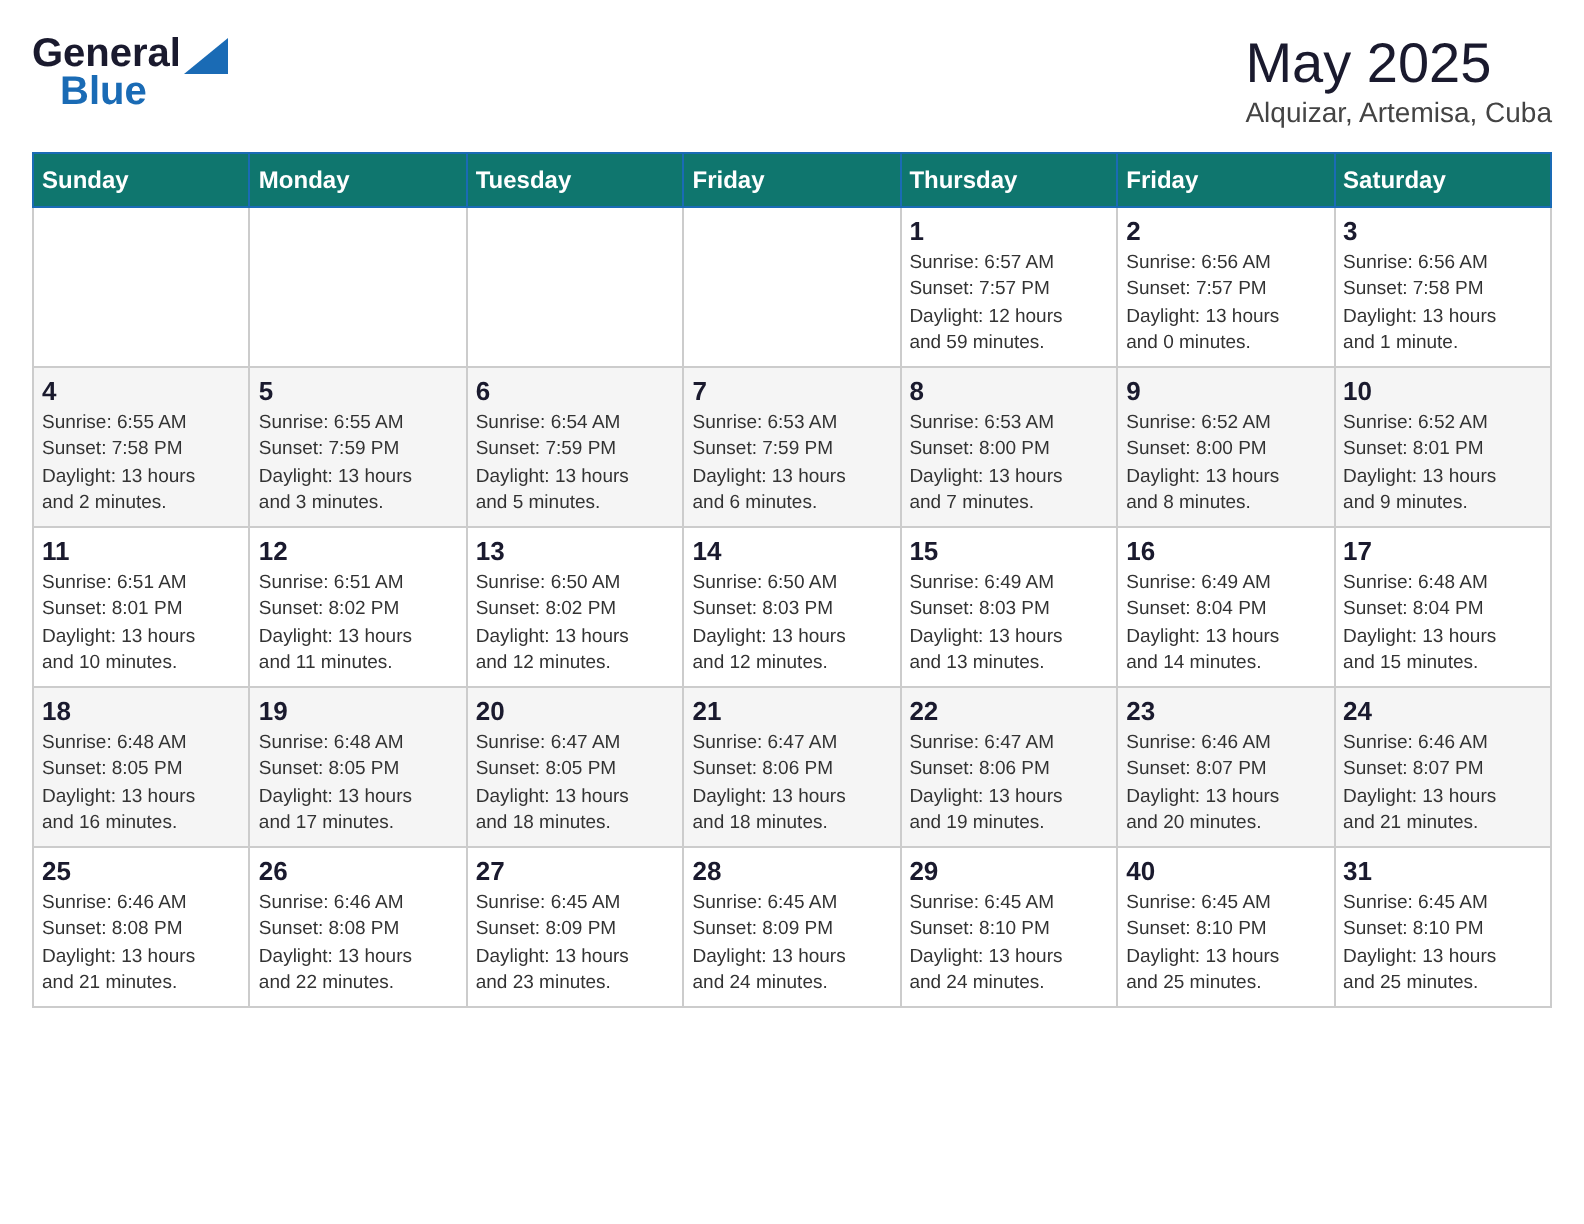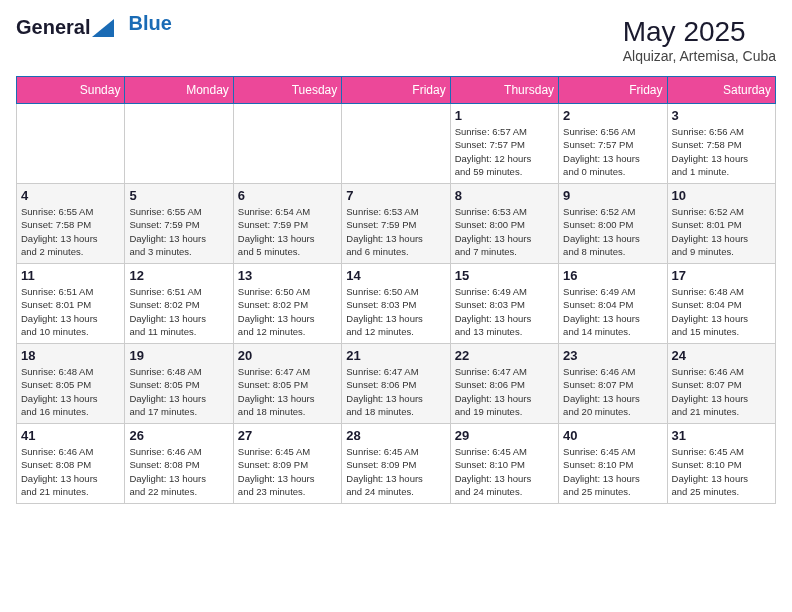--- a/index.html
+++ b/index.html
@@ -11,21 +11,21 @@
       padding: 16px;
     }
     .header {
       display: flex;
       justify-content: space-between;
       align-items: flex-start;
       margin-bottom: 12px;
     }
     .logo {
       display: flex;
-      flex-direction: row;
+      flex-direction: column;
       align-items: flex-start;
     }
     .logo-row {
       display: flex;
       align-items: center;
       gap: 2px;
     }
     .title-section {
       text-align: left;
     }
@@ -37,26 +37,26 @@
     .subtitle {
       font-size: 14px;
       color: #444;
     }
     table {
       width: 100%;
       border-collapse: collapse;
       font-size: 11px;
     }
     thead th {
-      background: #ec4899;
+      background: #0f766e;
       color: #fff;
       padding: 6px 4px;
-      text-align: right;
+      text-align: left;
       font-size: 12px;
-      font-weight: normal;
+      font-weight: bold;
       border: 1px solid #1a6bb5;
     }
     tbody td {
       border: 1px solid #ccc;
       vertical-align: top;
       padding: 4px;
       height: 80px;
       width: calc(100% / 7);
       background: #fff;
     }
@@ -213,21 +213,21 @@
           <div class="day-number">23</div>
           <div class="day-info">Sunrise: 6:46 AM<br>Sunset: 8:07 PM<br>Daylight: 13 hours<br>and 20 minutes.</div>
         </td>
         <td>
           <div class="day-number">24</div>
           <div class="day-info">Sunrise: 6:46 AM<br>Sunset: 8:07 PM<br>Daylight: 13 hours<br>and 21 minutes.</div>
         </td>
       </tr>
       <tr>
         <td>
-          <div class="day-number">41</div>
+          <div class="day-number">25</div>
           <div class="day-info">Sunrise: 6:46 AM<br>Sunset: 8:08 PM<br>Daylight: 13 hours<br>and 21 minutes.</div>
         </td>
         <td>
           <div class="day-number">26</div>
           <div class="day-info">Sunrise: 6:46 AM<br>Sunset: 8:08 PM<br>Daylight: 13 hours<br>and 22 minutes.</div>
         </td>
         <td>
           <div class="day-number">27</div>
           <div class="day-info">Sunrise: 6:45 AM<br>Sunset: 8:09 PM<br>Daylight: 13 hours<br>and 23 minutes.</div>
         </td>

